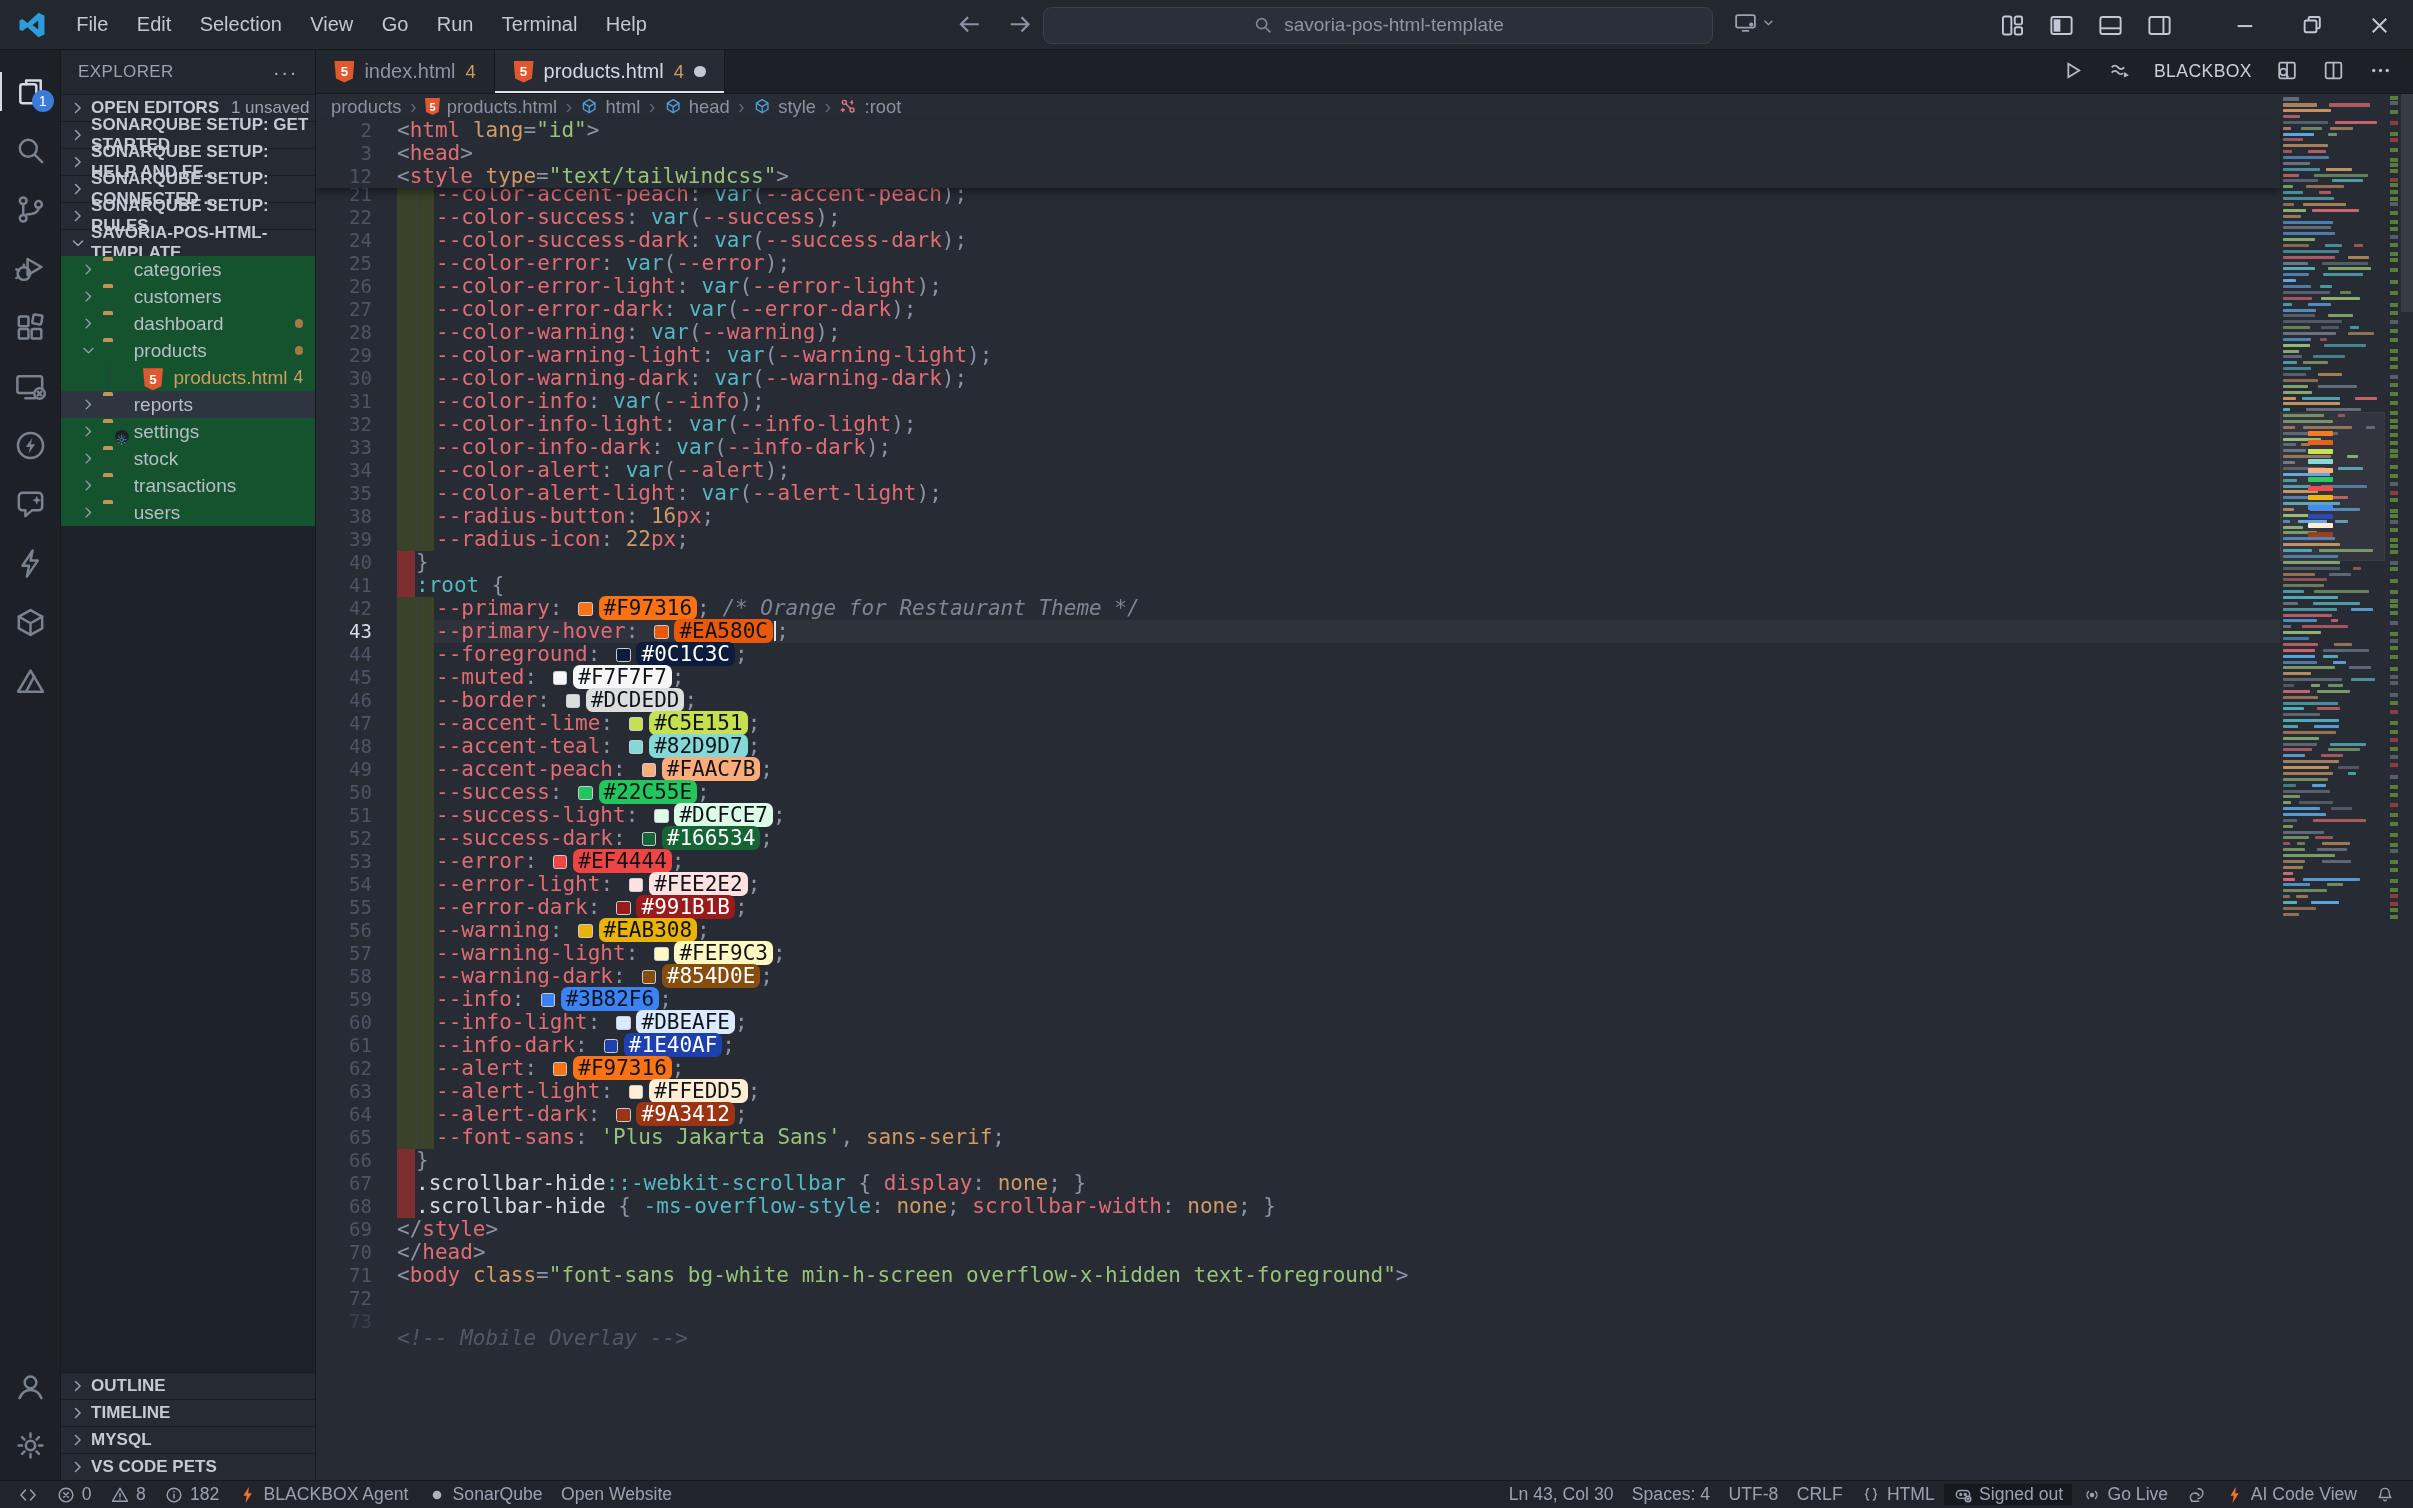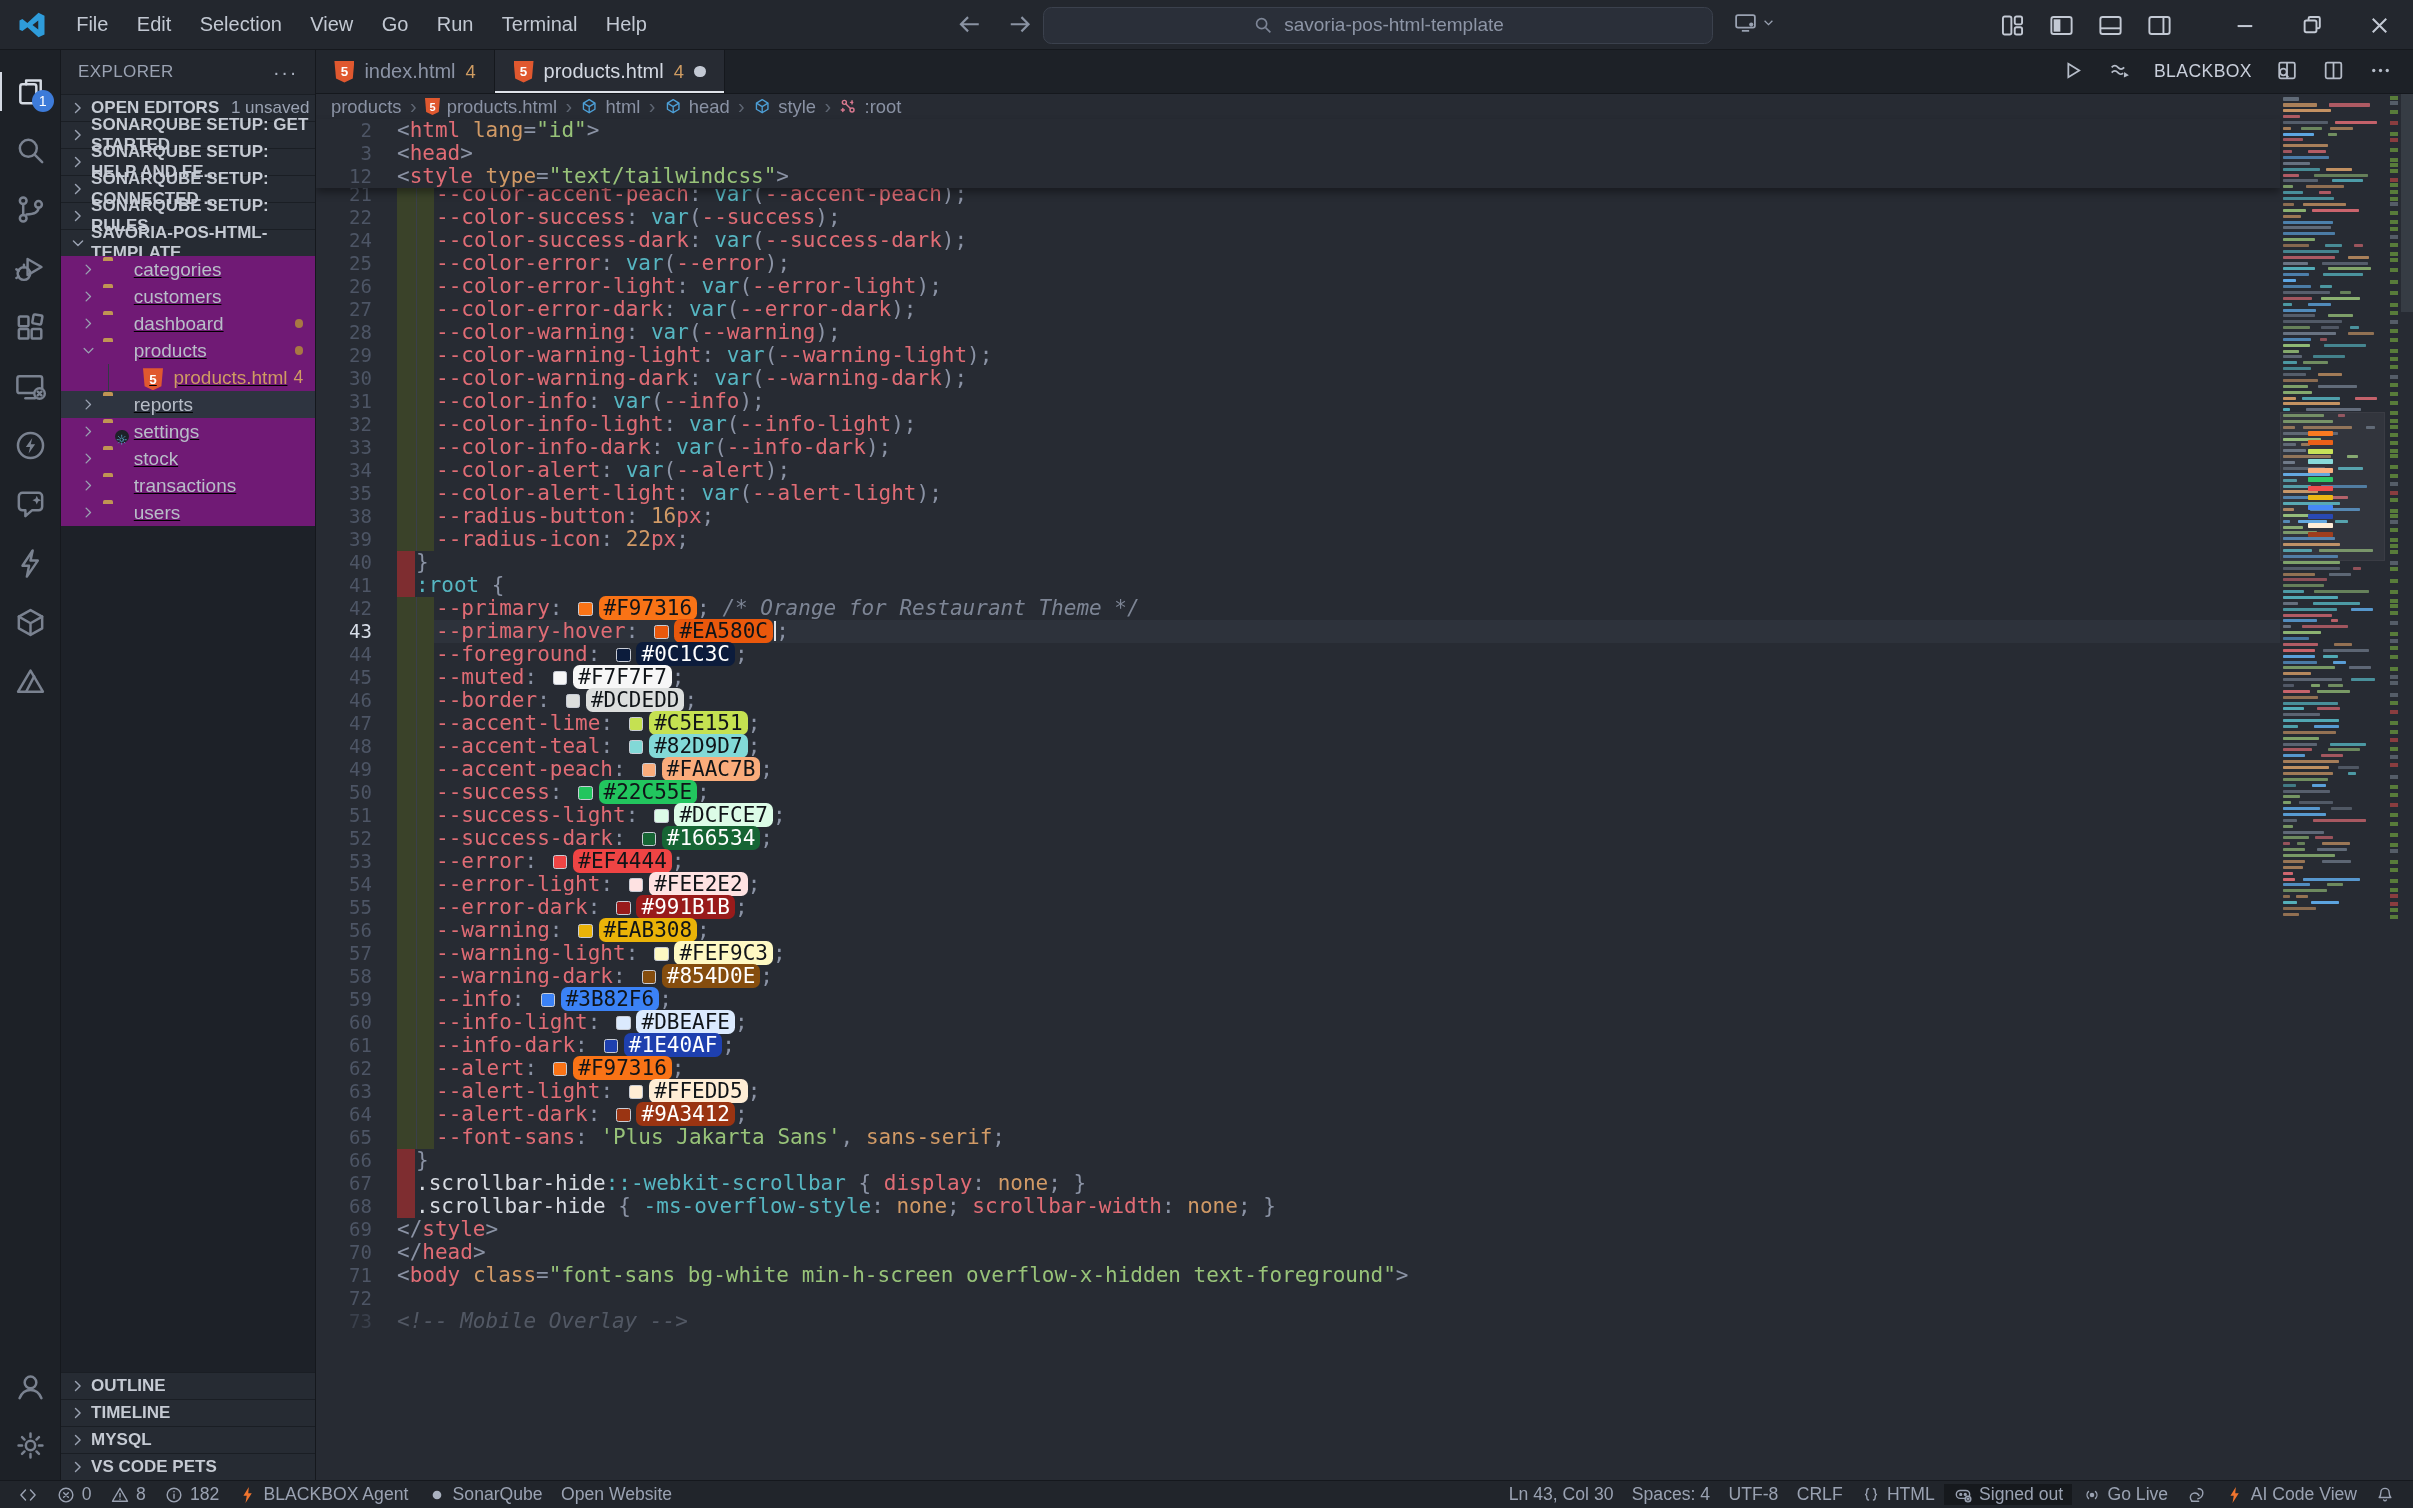--- a/index.html
+++ b/index.html
@@ -43,21 +43,21 @@
 
   
   #sidebar { width:255px; background:#1d2128; border-right:0.8px solid #15181d; display:flex; flex-direction:column; font-size:19px; }
   #sb-header { height:44px; display:flex; align-items:center; justify-content:space-between;
     padding:0 17px; color:#9aa2b2; font-size:17px; letter-spacing:0.4px; background:#23272e; }
   #sb-header .dots { letter-spacing:1.7px; color:#aab1bf; font-size:20px; }
   .sb-section { height:27px; display:flex; align-items:center; background:#262b33; border-top:0.8px solid #1a1e24;
     color:#c5cad3; font-weight:bold; font-size:17px; padding-left:6.7px; }
   .sb-section .chev { width:20px; height:20px; color:#9aa2b2; flex:none; margin-right:3.4px; }
   .sb-section .meta { font-weight:normal; color:#9aa2b2; margin-left:11.7px; font-size:17px; }
-  #sb-tree { background:#701a75;text-decoration:underline; }
+  #sb-tree { background:#14532d; }
   .tree-row { height:27px; display:flex; align-items:center; color:#b8bec8; position:relative; }
   .tree-row.selected { background:#2e3440; }
   .tree-row .chev { width:19px; height:19px; color:#9aa2b2; flex:none; }
   .tree-row .ficon { width:22px; height:18.4px; margin:0 8.4px 0 5px; flex:none; position:relative; }
   .tree-row .label { font-size:19px; }
   .tree-row .label.mod { color:#cf9c62; }
   .tree-row .num { position:absolute; right:11.7px; color:#cf9c62; font-size:17.6px; }
   .tree-row .dot { position:absolute; right:11.7px; width:8.4px; height:8.4px; border-radius:50%; background:#a87843; }
   .tree-row .guide { position:absolute; left:47px; top:0; bottom:0; width:0.8px; background:#333945; }
   #sb-spacer { flex:1; background:#1d2128; }
@@ -597,21 +597,21 @@
           <div class="code-line"><span class="ln">63</span><span class="body"><span class="git-m"></span><span class="guide2"></span><span class="toks" style="padding-left: 39px;"><span class="tk-p">--alert-light</span><span class="tk-d">: </span><span class="sw" style="background: rgb(255, 237, 213);"></span><span class="hexchip mono" style="background: rgb(255, 237, 213); color: rgb(16, 20, 24);">#FFEDD5</span><span class="tk-d">;</span></span></span></div>
           <div class="code-line"><span class="ln">64</span><span class="body"><span class="git-m"></span><span class="guide2"></span><span class="toks" style="padding-left: 39px;"><span class="tk-p">--alert-dark</span><span class="tk-d">: </span><span class="sw" style="background: rgb(154, 52, 18);"></span><span class="hexchip mono" style="background: rgb(154, 52, 18); color: rgb(255, 255, 255);">#9A3412</span><span class="tk-d">;</span></span></span></div>
           <div class="code-line"><span class="ln">65</span><span class="body"><span class="git-m"></span><span class="guide2"></span><span class="toks" style="padding-left: 39px;"><span class="tk-p">--font-sans</span><span class="tk-d">: </span><span class="tk-s">'Plus Jakarta Sans'</span><span class="tk-d">, </span><span class="tk-n">sans-serif</span><span class="tk-d">;</span></span></span></div>
           <div class="code-line"><span class="ln">66</span><span class="body"><span class="git-r"></span><span class="toks" style="padding-left: 19px;"><span class="tk-d">}</span></span></span></div>
           <div class="code-line"><span class="ln">67</span><span class="body"><span class="git-r"></span><span class="toks" style="padding-left: 19px;"><span class="tk-w">.scrollbar-hide</span><span class="tk-f">::-webkit-scrollbar</span><span class="tk-d"> { </span><span class="tk-p">display</span><span class="tk-d">: </span><span class="tk-n">none</span><span class="tk-d">; }</span></span></span></div>
           <div class="code-line"><span class="ln">68</span><span class="body"><span class="git-r"></span><span class="toks" style="padding-left: 19px;"><span class="tk-w">.scrollbar-hide</span><span class="tk-d"> { </span><span class="tk-f">-ms-overflow-style</span><span class="tk-d">: </span><span class="tk-n">none</span><span class="tk-d">; </span><span class="tk-p">scrollbar-width</span><span class="tk-d">: </span><span class="tk-n">none</span><span class="tk-d">; }</span></span></span></div>
           <div class="code-line"><span class="ln">69</span><span class="body"><span class="toks" style="padding-left: 0px;"><span class="tk-d">&lt;/</span><span class="tk-t">style</span><span class="tk-d">&gt;</span></span></span></div>
           <div class="code-line"><span class="ln">70</span><span class="body"><span class="toks" style="padding-left: 0px;"><span class="tk-d">&lt;/</span><span class="tk-t">head</span><span class="tk-d">&gt;</span></span></span></div>
           <div class="code-line"><span class="ln">71</span><span class="body"><span class="toks" style="padding-left: 0px;"><span class="tk-d">&lt;</span><span class="tk-t">body</span><span class="tk-d"> </span><span class="tk-a">class</span><span class="tk-d">=</span><span class="tk-s">"font-sans bg-white min-h-screen overflow-x-hidden text-foreground"</span><span class="tk-d">&gt;</span></span></span></div>
           <div class="code-line"><span class="ln">72</span><span class="body"><span class="toks" style="padding-left: 0px;"></span></span></div>
-          <div class="code-line dimline"><span class="ln">73</span><span class="body"><span class="toks" style="padding-left: 0px;"><span class="tk-c">&lt;!-- Mobile Overlay --&gt;</span></span></span></div>
+          <div class="code-line dimline"><span class="ln">73</span><span class="body"><span class="toks" style="padding-left: 0px; margin-top: 17px;"><span class="tk-c">&lt;!-- Mobile Overlay --&gt;</span></span></span></div>
         </div>
       <div id="sticky">
           <div class="code-line"><span class="ln">2</span><span class="body"><span class="toks" style="padding-left: 0px;"><span class="tk-d">&lt;</span><span class="tk-t">html</span><span class="tk-d"> </span><span class="tk-a">lang</span><span class="tk-d">=</span><span class="tk-s">"id"</span><span class="tk-d">&gt;</span></span></span></div>
           <div class="code-line"><span class="ln">3</span><span class="body"><span class="toks" style="padding-left: 0px;"><span class="tk-d">&lt;</span><span class="tk-t">head</span><span class="tk-d">&gt;</span></span></span></div>
           <div class="code-line"><span class="ln">12</span><span class="body"><span class="toks" style="padding-left: 0px;"><span class="tk-d">&lt;</span><span class="tk-t">style</span><span class="tk-d"> </span><span class="tk-a">type</span><span class="tk-d">=</span><span class="tk-s">"text/tailwindcss"</span><span class="tk-d">&gt;</span></span></span></div>
         </div>
       <div id="minimap">
           <div class="mm-row" style="left: 3.4px; top: 3.4px; width: 16.6px; background: rgb(111, 122, 138); opacity: 0.8075;"></div>
           <div class="mm-row" style="left: 3.4px; top: 9.2px; width: 34px; background: rgb(209, 154, 102); opacity: 0.767602;"></div>
           <div class="mm-row" style="left: 49px; top: 9.2px; width: 41px; background: rgb(224, 108, 117); opacity: 0.732051;"></div>

